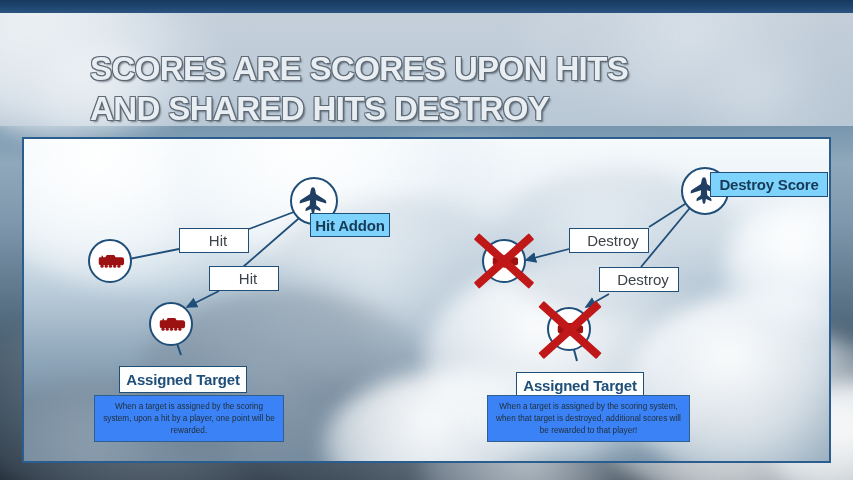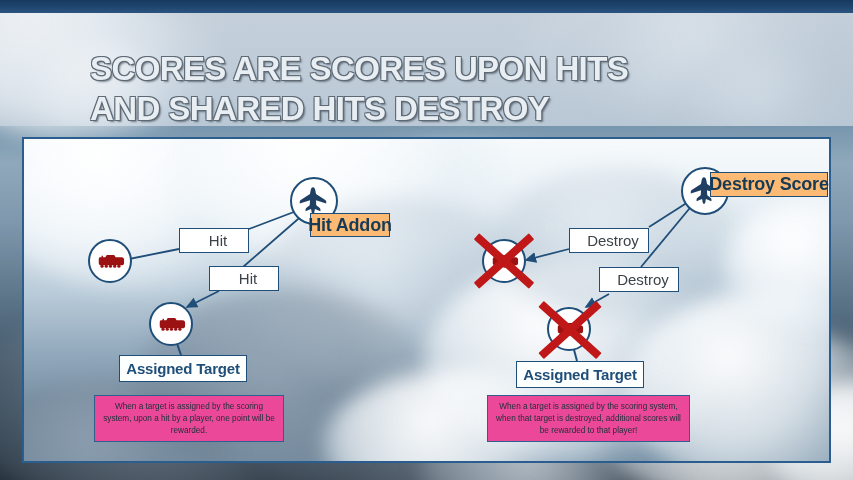--- a/index.html
+++ b/index.html
@@ -156,36 +156,37 @@
     font-size: 15px;
     padding-left: 8px;
   }
   .lbl.target {
     background: #fdfefe;
     border: 1.8px solid #1f4e79;
     color: #1f4e79;
     font-size: 15px;
     font-weight: bold;
     letter-spacing: -0.2px;
+    margin-top: 11px;
   }
   .lbl.score {
-    background: #fdba74;
+    background: #7dd3fc;
     border: 1.8px solid #1f4e79;
     color: #173a56;
-    font-size: 18px;
+    font-size: 15px;
     font-weight: bold;
     letter-spacing: -0.2px;
   }
 
   
   .caption {
     position: absolute;
     z-index: 6;
     box-sizing: border-box;
-    background: #ec4899;
+    background: #3b82f6;
     border: 1.4px solid #2f5f8c;
     color: #20303c;
     font-size: 8.2px;
     line-height: 1.48;
     text-align: center;
     padding: 5px 5px 4px;
   }
 
   
   .xmark { position: absolute; z-index: 6; pointer-events: none; }

